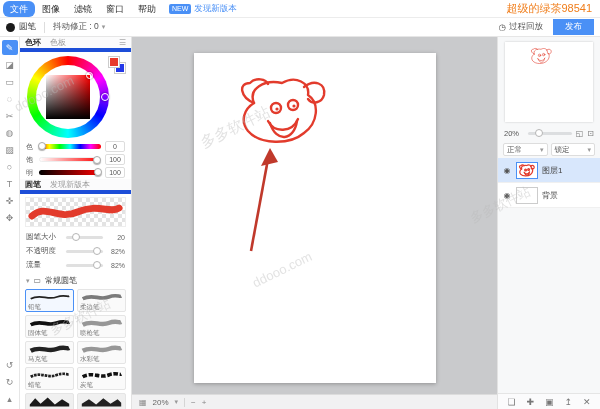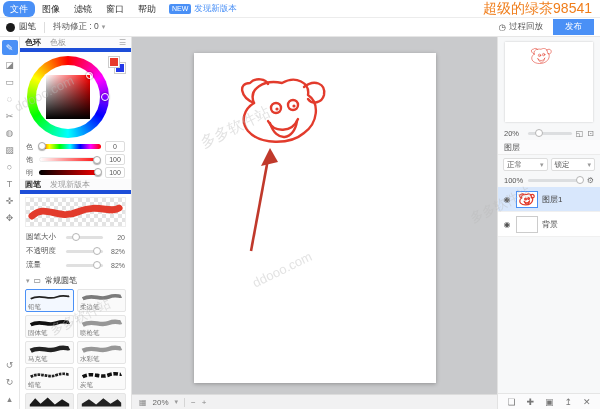--- a/index.html
+++ b/index.html
@@ -14,21 +14,21 @@
   .wm4{left:468px;top:196px;}
   .wm5{left:48px;top:308px;}
 
   
   .menubar{height:18px;display:flex;align-items:center;background:#fff;border-bottom:1px solid #ececec;padding-left:3px;}
   .menu-item{padding:0 7px;height:16px;line-height:16px;font-size:9px;color:#333;border-radius:6px;cursor:default;}
   .menu-item.active{background:#4a90f6;color:#fff;}
   .new-badge{background:#4a90f6;color:#fff;font-size:7px;border-radius:2px;padding:1px 3px;margin-left:6px;line-height:8px;}
   .update-text{color:#4a90f6;margin-left:3px;font-size:8.5px;}
   .spacer{flex:1;}
-  .username{color:#f07d1a;font-size:14px;margin-right:8px;}
+  .username{color:#f07d1a;font-size:11px;margin-right:8px;}
 
   
   .toolbar2{height:19px;display:flex;align-items:center;border-bottom:1px solid #e6e6e6;padding:0 6px;background:#fff;}
   .brush-dot{width:9px;height:9px;border-radius:50%;background:#1b1b1b;margin-right:4px;}
   .tool-chip-label{font-size:8.5px;color:#333;}
   .vsep{width:1px;height:11px;background:#ddd;margin:0 8px;}
   .stab{font-size:8.5px;color:#555;display:flex;gap:3px;align-items:center;}
   .chev{font-size:7px;color:#999;}
   .replay{display:flex;align-items:center;gap:3px;color:#555;font-size:8.5px;margin-right:10px;}
   .publish-btn{background:#4a90f6;color:#fff;font-size:8.5px;padding:2px 12px;border-radius:0;border:none;font-family:inherit;}
@@ -369,39 +369,29 @@
       </div>
       <div class="nav-zoom">
         <span class="zoomval">20%</span>
         <div class="mini-track">
             <div class="mini-knob" style="left:16%"></div>
           </div>
         <span class="mini-icon">◱</span>
         <span class="mini-icon">⊡</span>
       </div>
 
-      <div class="panel-head">
-        <span>图层</span>
-      </div>
       <div class="blend-row">
         <div class="select-chip">
           <span>正常</span>
           <span class="chev">▾</span>
         </div>
         <div class="select-chip">
           <span>锁定</span>
           <span class="chev">▾</span>
         </div>
-      </div>
-      <div class="nav-zoom">
-        <span class="zoomval">100%</span>
-        <div class="mini-track">
-            <div class="mini-knob" style="left:88%"></div>
-          </div>
-        <span class="mini-icon">⚙</span>
       </div>
 
       <div class="layer-row selected">
         <span class="eye">◉</span>
         <div class="layer-thumb checker">
           <svg viewBox="40 16 100 84">
               <use href="#face-doodle" stroke-width="7"></use>
             </svg>
         </div>
         <span class="layer-name">图层1</span>

